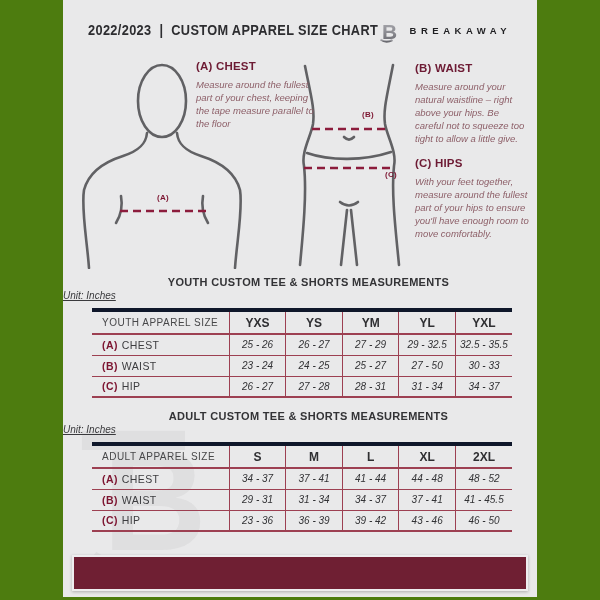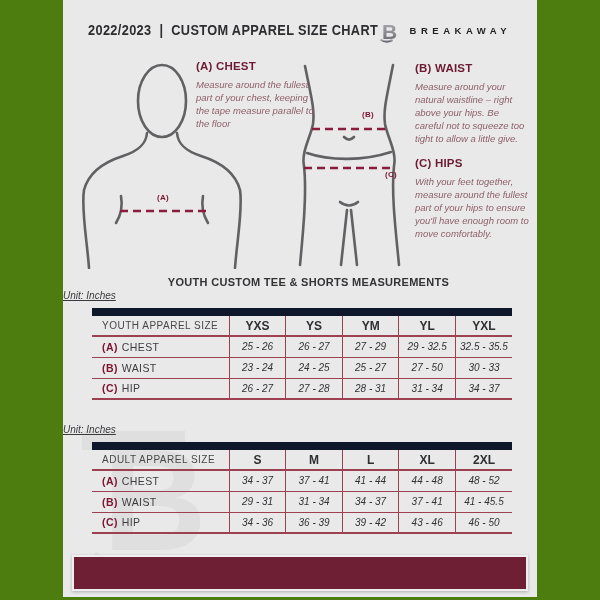--- a/index.html
+++ b/index.html
@@ -29,21 +29,21 @@
   .dash { stroke:#8c1c3c !important; stroke-width:2.4 !important; stroke-dasharray:8 5; }
   .meas-tag { position:absolute; font-size:8px; font-weight:bold; color:#7c1430; letter-spacing:.3px; }
 
   
   .tbl-title { position:absolute; width:100%; text-align:center; font-size:11px; font-weight:bold;
                color:#333336; letter-spacing:.3px;padding-left:17px; }
   .tbl-unit  { position:absolute; width:100%; text-align:left; font-size:10px; font-style:italic;
                color:#3a3a3d;text-decoration:underline; }
   table.size { position:absolute; left:29px; width:420px; border-collapse:collapse;
                table-layout:fixed; z-index:2; }
-  table.size { border-top:8px solid #0f172a; border-bottom:2px solid #9d4052; }
+  table.size { border-top:4px solid #0f172a; border-bottom:2px solid #9d4052; }
   table.size tr.hdr th { border-bottom:2.5px solid #9d4052; height:24px; }
   table.size td { border-bottom:1.5px solid #9d4052; height:21px; }
   table.size tr:last-child td { border-bottom:none; }
   table.size th + th, table.size td + td { border-left:1.5px solid #9d4052; }
   th.lbl-col { width:136px; text-align:left; padding-left:10px; font-weight:normal;
                font-size:10px; color:#474749; letter-spacing:.5px; }
   th.size-col { width:56px; font-size:12px; font-weight:bold; color:#2f2f32; }
   td.row-lbl { text-align:left; padding-left:10px; font-size:10.5px; color:#3c3c3f; letter-spacing:.4px; }
   td.row-lbl .k { color:#7c1430; font-weight:bold; margin-right:4px; }
   td.val { text-align:center; font-size:10px; color:#323235;font-style:italic; }
@@ -164,20 +164,21 @@
         </td>
         <td class="val">26 - 27</td>
         <td class="val">27 - 28</td>
         <td class="val">28 - 31</td>
         <td class="val">31 - 34</td>
         <td class="val">34 - 37</td>
       </tr>
     </tbody>
       </table>
 
+    <div class="tbl-title" style="top:410px;">ADULT CUSTOM TEE &amp; SHORTS MEASUREMENTS</div>
     <div class="tbl-unit" style="top:424px;">Unit: Inches</div>
     <table class="size" style="top:442px;">
       <tbody>
           <tr class="hdr">
         <th class="lbl-col">ADULT APPAREL SIZE</th>
         <th class="size-col">S</th>
         <th class="size-col">M</th>
         <th class="size-col">L</th>
         <th class="size-col">XL</th>
         <th class="size-col">2XL</th>
@@ -199,21 +200,21 @@
         <td class="val">29 - 31</td>
         <td class="val">31 - 34</td>
         <td class="val">34 - 37</td>
         <td class="val">37 - 41</td>
         <td class="val">41 - 45.5</td>
       </tr>
       <tr>
         <td class="row-lbl">
           <span class="k">(C)</span><span>HIP</span>
         </td>
-        <td class="val">34 - 36</td>
+        <td class="val">23 - 36</td>
         <td class="val">36 - 39</td>
         <td class="val">39 - 42</td>
         <td class="val">43 - 46</td>
         <td class="val">46 - 50</td>
       </tr>
     </tbody>
       </table>
 
     <div class="footer-bar"></div>
   </div>

